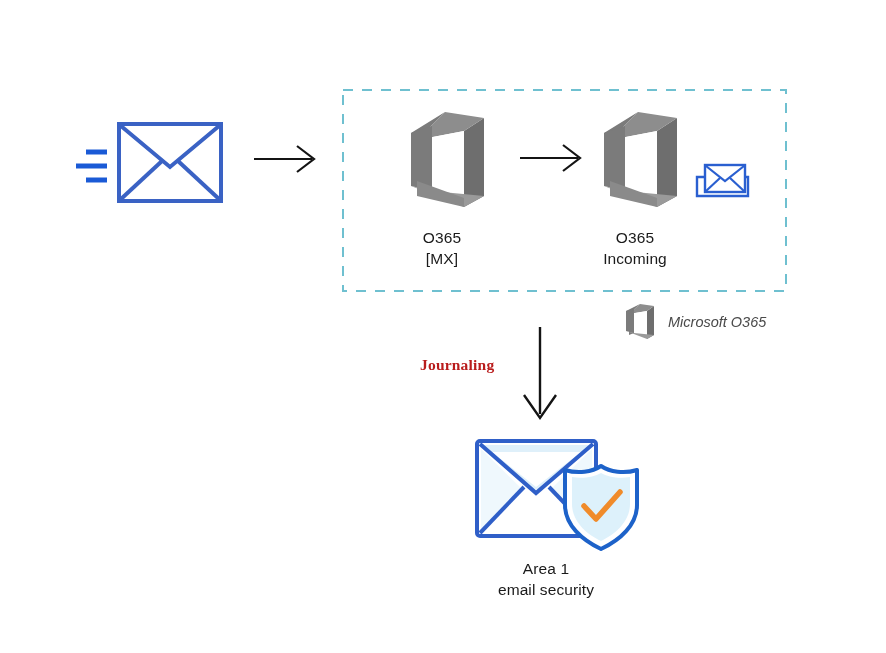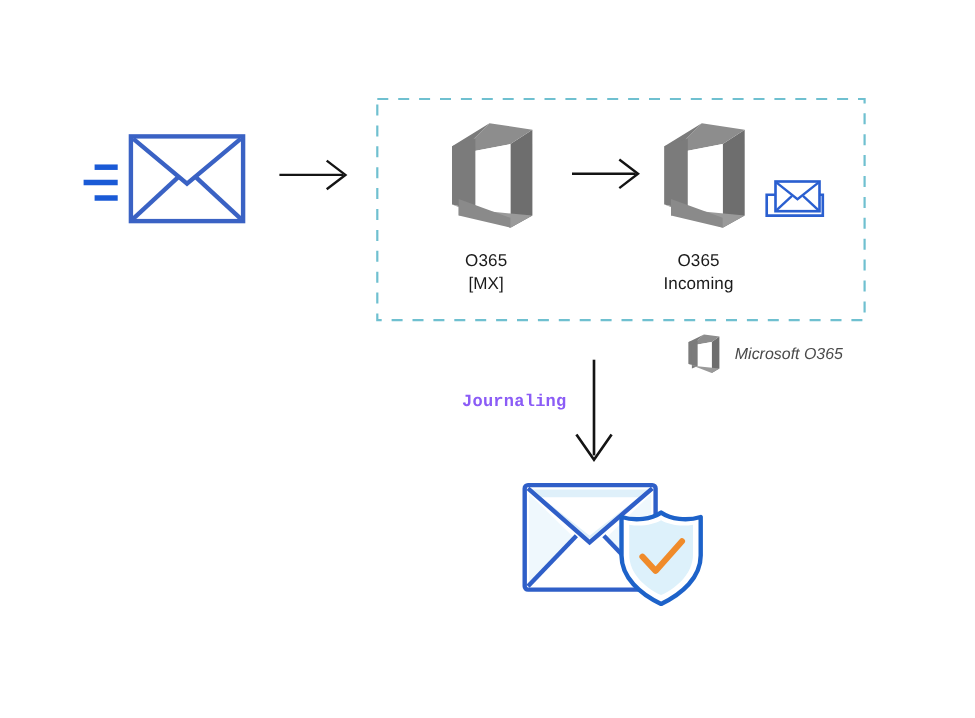--- a/index.html
+++ b/index.html
@@ -27,24 +27,24 @@
     text-align: center;
     color: #1a1a1a;
     font-size: 15.5px;
     line-height: 21px;
     font-family: "Liberation Sans", sans-serif;
     white-space: pre;
     letter-spacing: 0.1px;
   }
   .journal-label {
     position: absolute;
-    color: #8b5cf6;
+    color: #b91c1c;
     font-size: 15.5px;
     font-weight: bold;
-    font-family: Liberation Mono, monospace;
+    font-family: Liberation Serif, serif;
     letter-spacing: 0.2px;
     white-space: nowrap;
   }
   .legend-label {
     position: absolute;
     color: #4a4a4a;
     font-size: 14.5px;
     font-family: "Liberation Sans", sans-serif;
     white-space: nowrap;
     font-style: italic;
@@ -171,14 +171,15 @@
              C 583 479 594 477 601 473
              C 608 477 619 479 630 477
              L 630 504
              C 630 521 616 534 601 541
              C 586 534 572 521 572 504
              Z" fill="#ddf1fb"></path>
 
     <path d="M 584 506 L 596 519 L 620 492" fill="none" stroke="#f08b2a" stroke-width="5.5" stroke-linecap="round" stroke-linejoin="round"></path>
   </svg>
 
+  <div class="node-label" style="left:466px; top:558px; width:160px;"><span>Area 1</span><br><span>email security</span></div>
 
 </div>
 
 </body></html>

